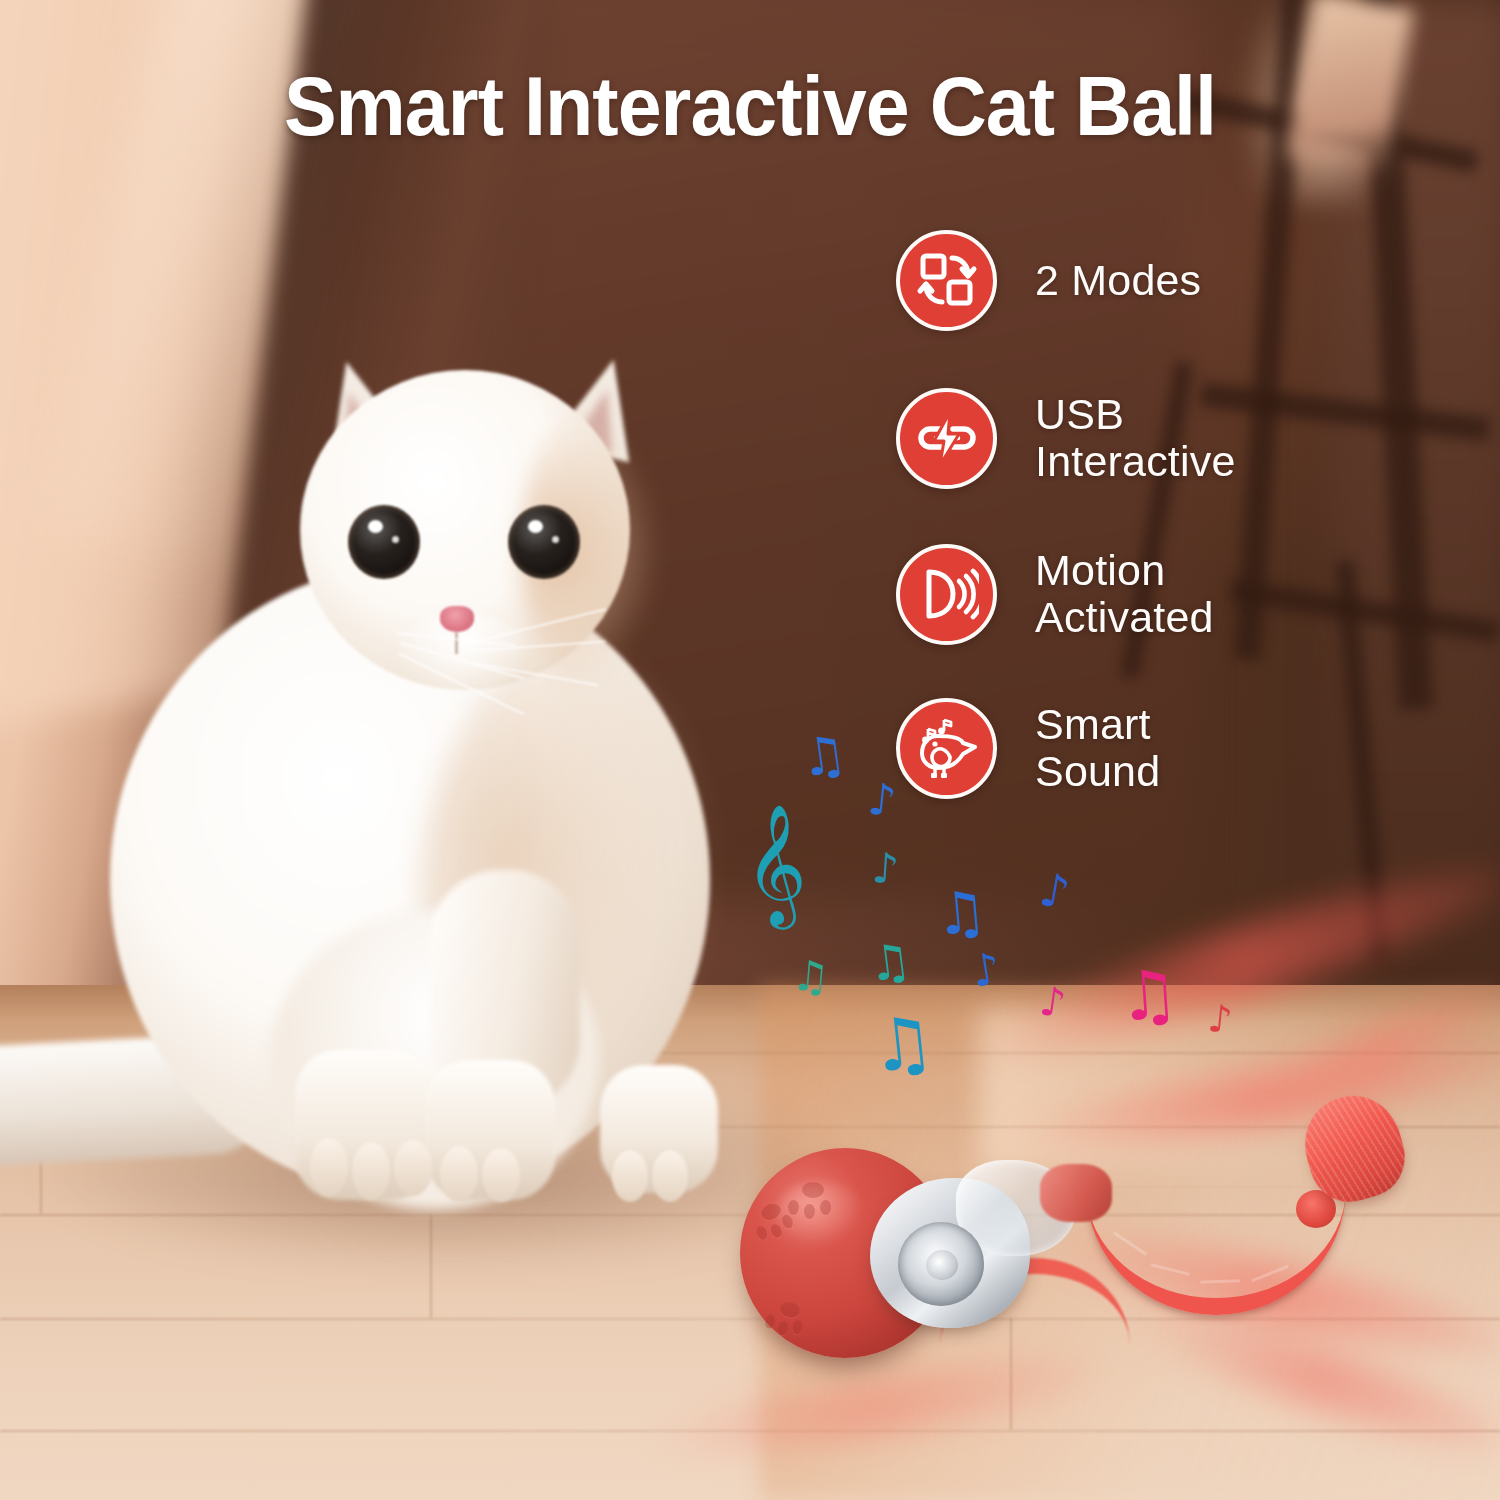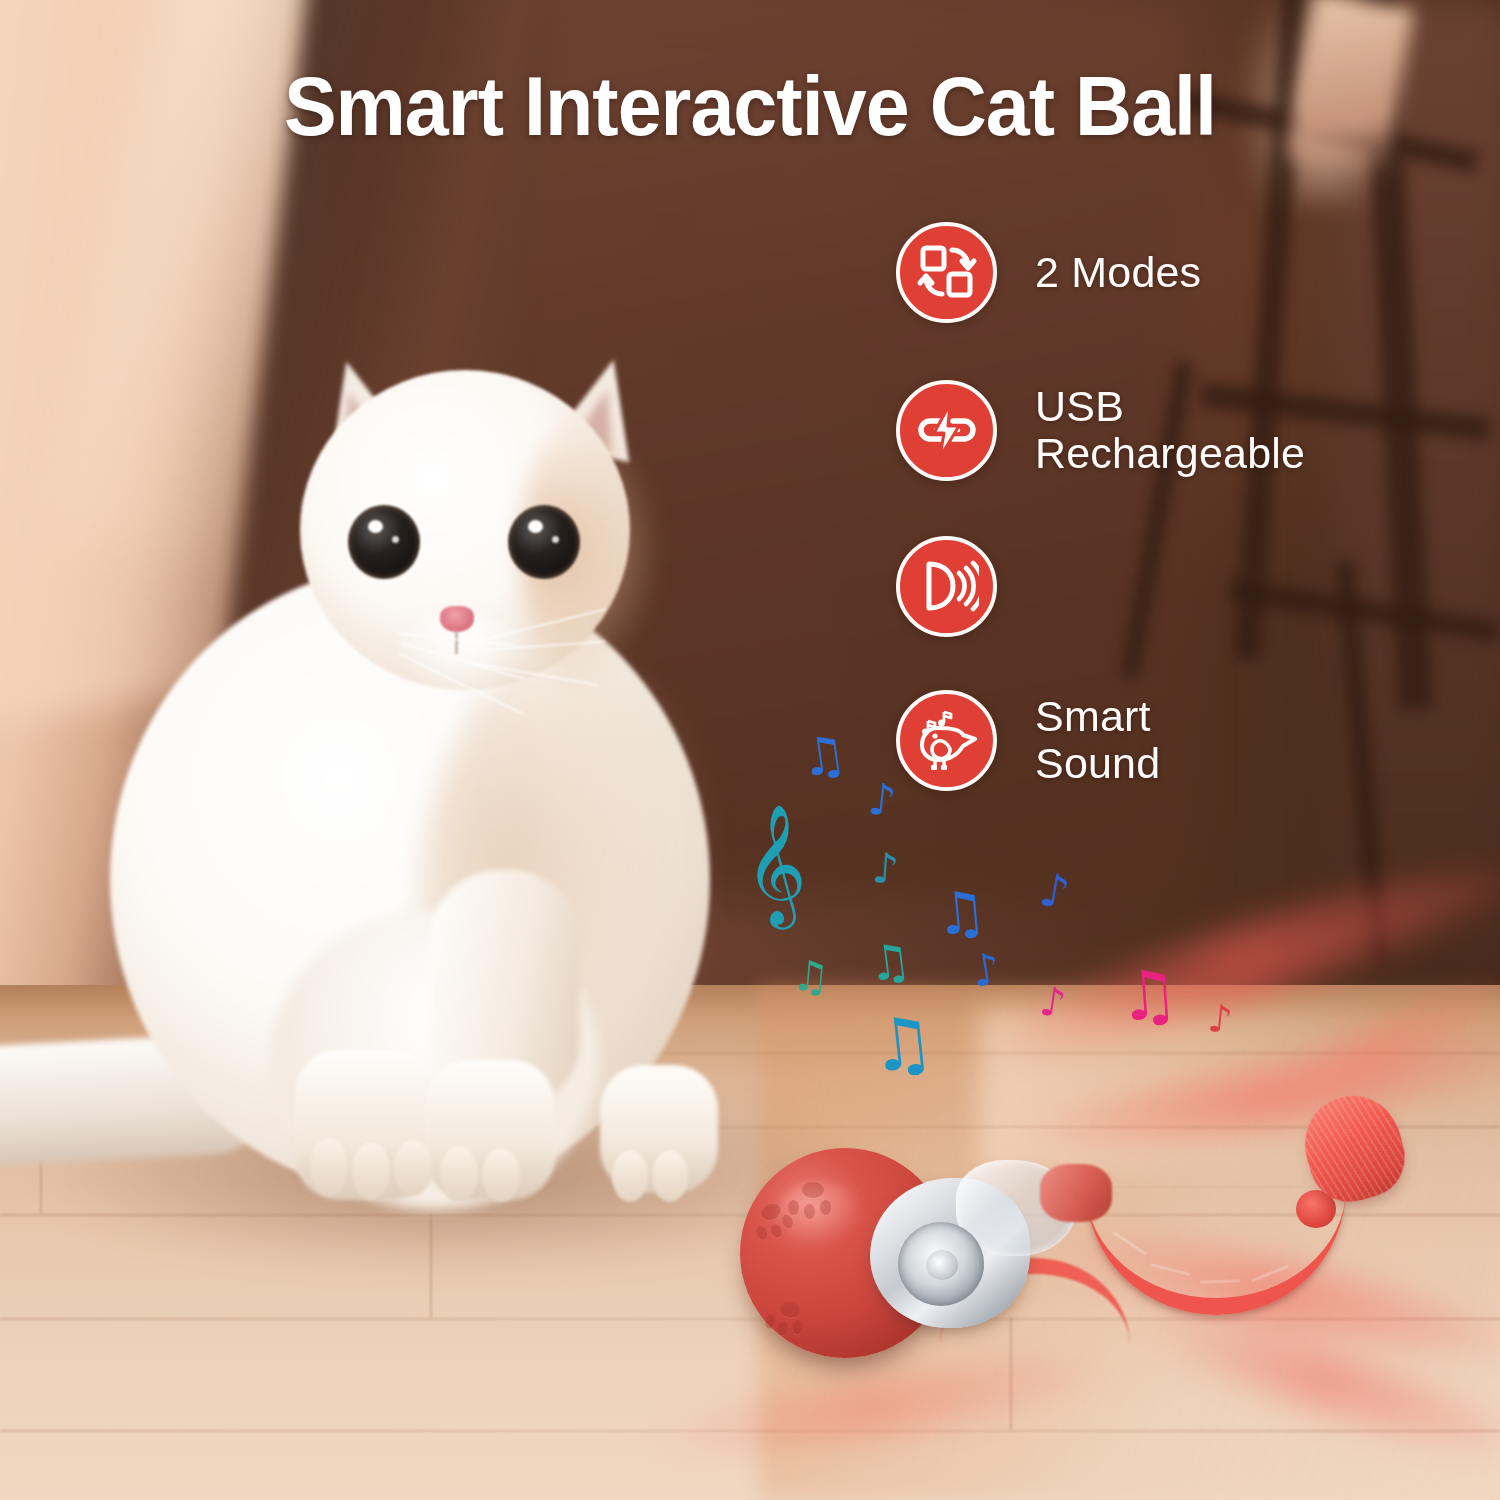--- a/index.html
+++ b/index.html
@@ -350,21 +350,21 @@
     font-size:84px;
     letter-spacing:-1px;
     color:#ffffff;
     transform:scaleX(.94);
     text-shadow:0 2px 7px rgba(40,18,10,.45);
     white-space:nowrap;
   }
 
   
   .features{
-    position:absolute;left:896px;top:220px;width:560px;
+    position:absolute;left:896px;top:228px;width:560px;
   }
   .feature{
     display:flex;align-items:center;
     height:104px;margin-bottom:51px;
   }
   .feat-icon{
     position:relative;flex:0 0 auto;
     width:101px;height:101px;border-radius:50%;
     background:#e03f35;
     border:4px solid #fdfaf7;
@@ -553,32 +553,34 @@
     <div class="feature f2">
       <span class="feat-icon">
         <svg width="66" height="62" viewBox="0 0 66 62" fill="none">
           <path d="M27 22 H16 a9 9 0 0 0 0 18 h11" stroke="#fff" stroke-width="5.5" stroke-linecap="round" fill="none"></path>
           <path d="M39 22 H50 a9 9 0 0 1 0 18 H39" stroke="#fff" stroke-width="5.5" stroke-linecap="round" fill="none"></path>
           <path d="M22 31 h9 M35 31 h9" stroke="#fff" stroke-width="4.5" stroke-linecap="round"></path>
           <path d="M36 5 L20 34 h10 L26 58 L45 27 H34 Z" fill="#fff" stroke="#E03F35" stroke-width="3" stroke-linejoin="round"></path>
         </svg>
       </span>
       <span class="feat-label">USB
-Rechargeable</span>
+Interactive</span>
     </div>
 
     <div class="feature f3">
       <span class="feat-icon">
         <svg width="64" height="60" viewBox="0 0 64 60" fill="none">
           <path d="M14 8 C31 8 38 19 38 30 C38 41 31 52 14 52 Z" stroke="#fff" stroke-width="5" stroke-linejoin="round" fill="none"></path>
           <path d="M44 17 a18 18 0 0 1 0 26" stroke="#fff" stroke-width="4.6" stroke-linecap="round" fill="none"></path>
           <path d="M51 12 a25 25 0 0 1 0 36" stroke="#fff" stroke-width="4.6" stroke-linecap="round" fill="none"></path>
           <path d="M58 7  a32 32 0 0 1 0 46" stroke="#fff" stroke-width="4.6" stroke-linecap="round" fill="none"></path>
         </svg>
       </span>
+      <span class="feat-label">Motion
+Activated</span>
     </div>
 
     <div class="feature f4">
       <span class="feat-icon">
         <svg width="66" height="64" viewBox="0 0 66 64" fill="none">
 
           <path d="M24 20 C14 20 8 28 8 37 C8 46 15 52 25 52 C36 52 44 46 49 38 L61 31 L49 27 C47 22 38 20 24 20 Z" stroke="#fff" stroke-width="4" stroke-linejoin="round" fill="none"></path>
 
           <path d="M22 34 a9 9 0 1 0 14 7 C33 34 27 31 22 34 Z" stroke="#fff" stroke-width="3.6" fill="none"></path>
 

